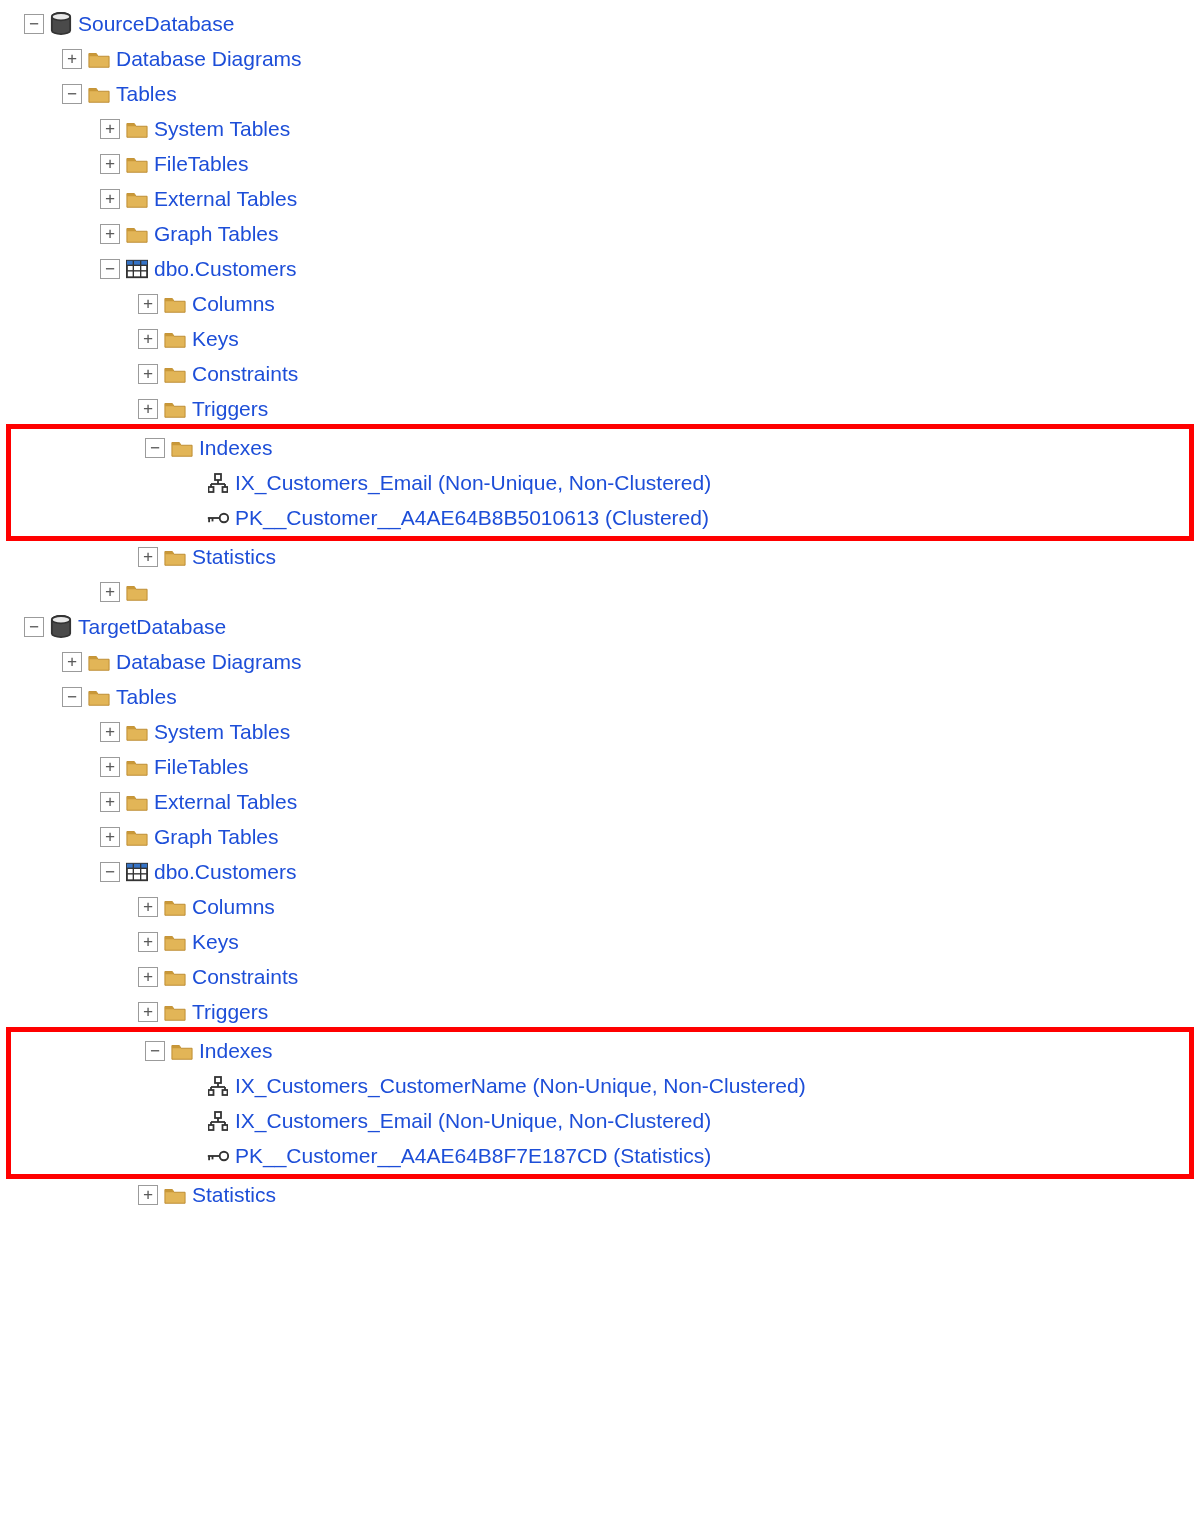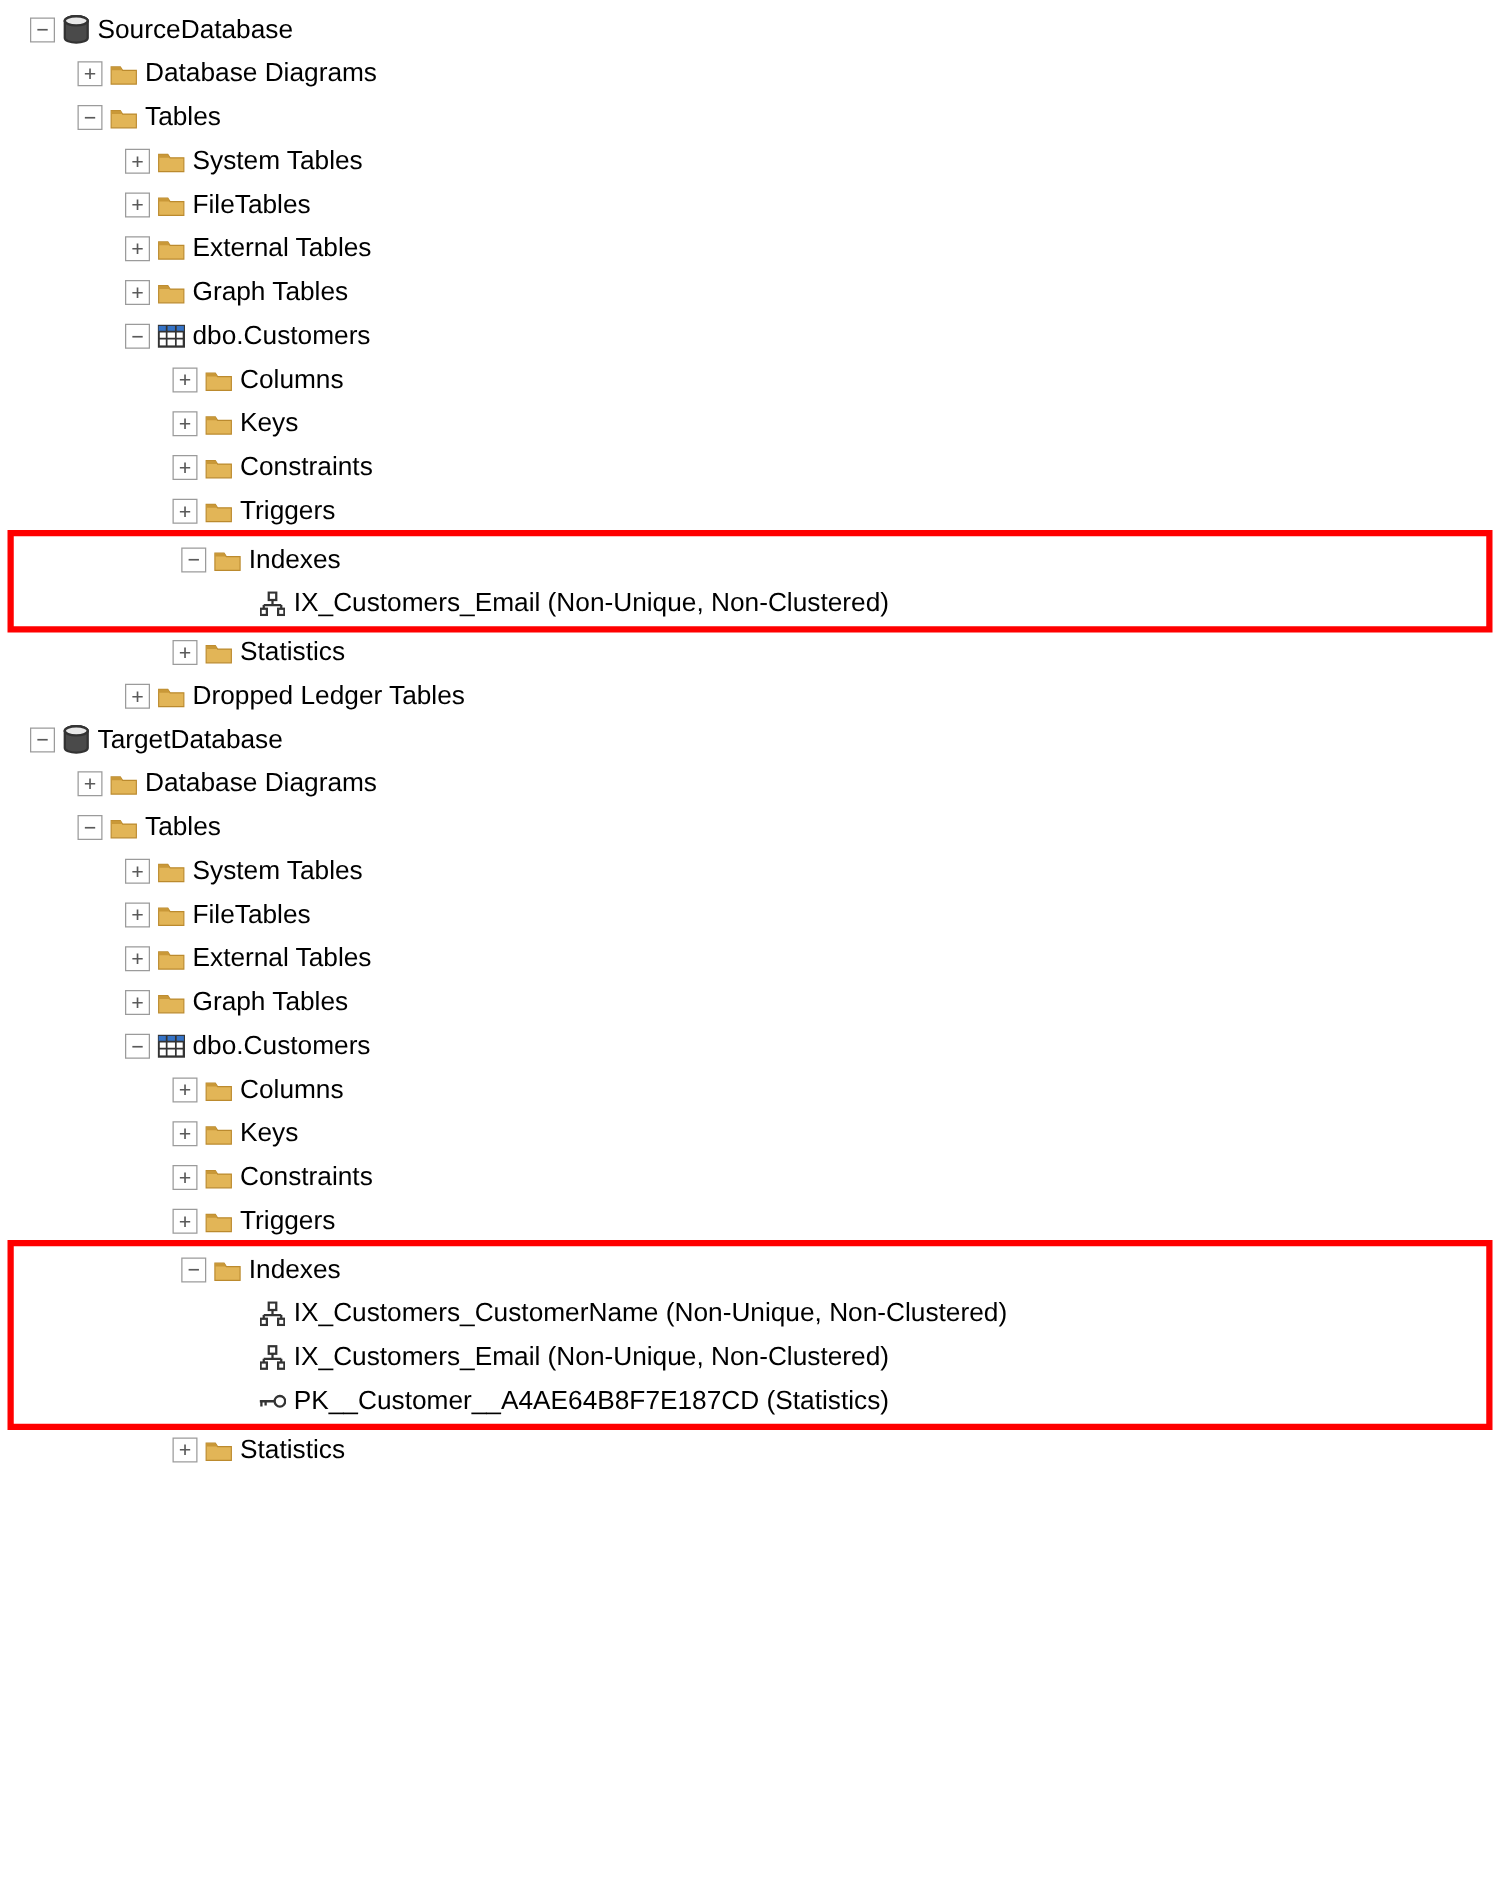--- a/index.html
+++ b/index.html
@@ -38,21 +38,21 @@
       cursor: default;
     }
     .icon {
       display: inline-flex;
       align-items: center;
       justify-content: center;
       width: 22px;
       height: 22px;
       margin-right: 6px;
     }
-    .label { color: #000000; }
+    .label { color: #1d4ed8; }
     .folder-icon svg { width: 22px; height: 20px; }
     .db-icon svg { width: 22px; height: 24px; }
     .table-icon svg { width: 22px; height: 20px; }
     .index-icon svg { width: 20px; height: 20px; }
     .key-icon svg { width: 22px; height: 14px; }
     .indent { display:inline-block; }
     .ind-0 { width: 18px; }
     .ind-1 { width: 56px; }
     .ind-2 { width: 94px; }
     .ind-3 { width: 132px; }
@@ -202,40 +202,49 @@
       <div class="row">
         <span class="indent ind-4"></span>
         <span class="toggle blank"></span>
         <span class="icon index-icon">
           <svg>
             <use href="#sym-index"></use>
           </svg>
         </span>
         <span class="label">IX_Customers_Email (Non-Unique, Non-Clustered)</span>
       </div>
+      <div class="row">
+        <span class="indent ind-4"></span>
+        <span class="toggle blank"></span>
+        <span class="icon key-icon">
+          <svg>
+            <use href="#sym-key"></use>
+          </svg>
+        </span>
+        <span class="label">PK__Customer__A4AE64B8B5010613 (Clustered)</span>
+      </div>
     </div>
     <div class="row">
       <span class="indent ind-3"></span>
       <span class="toggle">+</span>
       <span class="icon folder-icon">
         <svg>
           <use href="#sym-folder"></use>
         </svg>
       </span>
       <span class="label">Statistics</span>
     </div>
     <div class="row">
       <span class="indent ind-2"></span>
       <span class="toggle">+</span>
       <span class="icon folder-icon">
         <svg>
           <use href="#sym-folder"></use>
         </svg>
       </span>
-      <span class="label">Dropped Ledger Tables</span>
     </div>
     <div class="row">
       <span class="indent ind-0"></span>
       <span class="toggle">−</span>
       <span class="icon db-icon">
         <svg>
           <use href="#sym-db"></use>
         </svg>
       </span>
       <span class="label">TargetDatabase</span>

